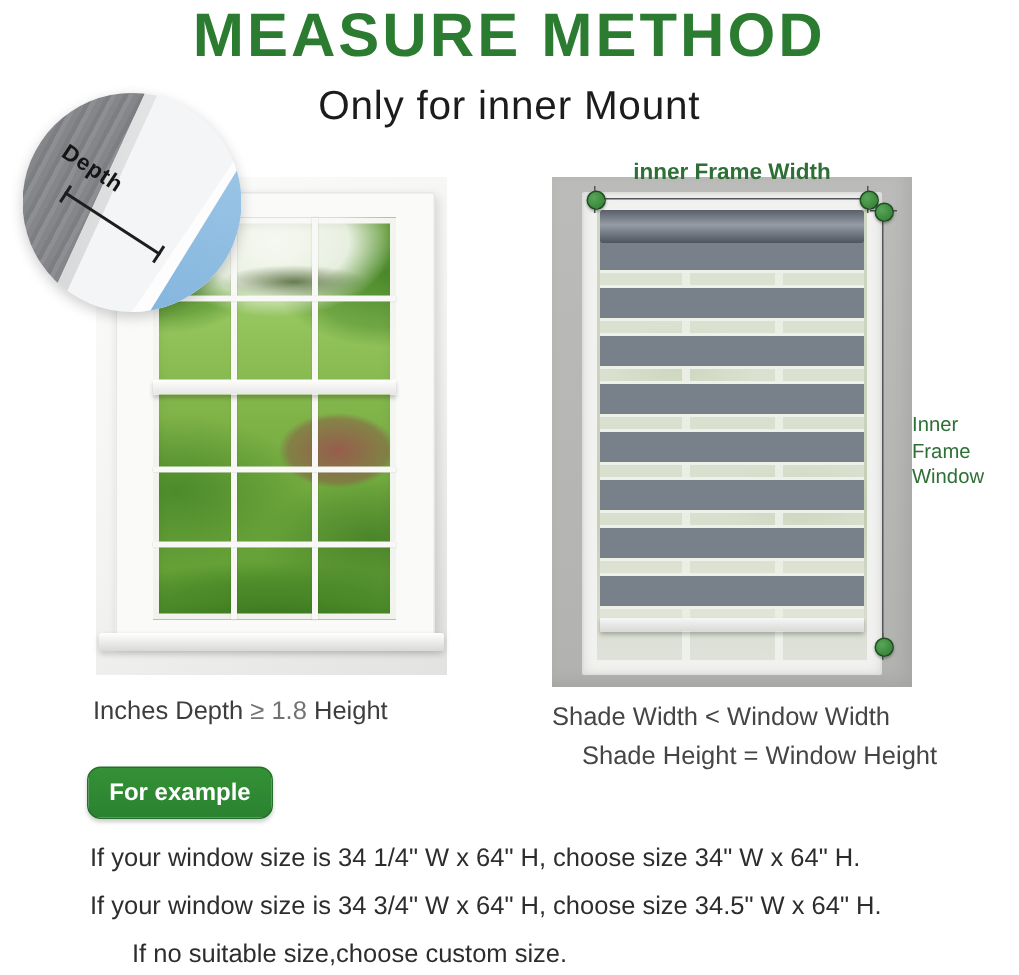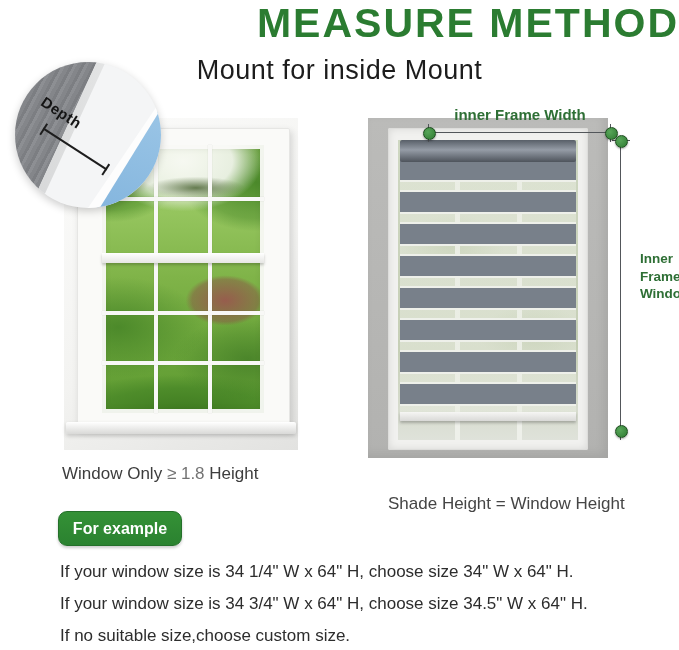--- a/index.html
+++ b/index.html
@@ -2,21 +2,21 @@
 <html><head>
 <meta charset="utf-8">
 <style>
   html,body{margin:0;padding:0;background:#ffffff;}
   #page{
     position:relative;width:679px;height:650px;overflow:hidden;
     background:#ffffff;font-family:"Liberation Sans",sans-serif;
   }
   
   .title{
-    position:absolute;top:0;left:0;width:100%;text-align:right;
+    position:absolute;top:0;left:0;width:100%;text-align:center;
     font-size:41px;font-weight:bold;letter-spacing:2px;color:#2b7c31;
   }
   .subtitle{
     position:absolute;top:55px;left:0;width:100%;text-align:center;
     font-size:27px;font-weight:400;color:#1c1c1c;letter-spacing:0.5px;
   }
   
   .left-photo{position:absolute;left:64px;top:118px;width:234px;height:332px;}
   .lw-wall{position:absolute;inset:0;
     background:linear-gradient(145deg,#fcfcfb 0%,#f3f3f1 55%,#e2e2e0 100%);}
@@ -79,55 +79,55 @@
       linear-gradient(to bottom,#ced7c1 0%,#c6cfb6 70%,#dfe2da 100%);}
   .rw-roller{position:absolute;left:2px;top:0;width:176px;height:22px;border-radius:2px;
     background:linear-gradient(to bottom,#585f68 0%,#959ca6 45%,#4e545c 100%);}
   .rw-shade{position:absolute;left:2px;top:20px;width:176px;height:252px;
     background:repeating-linear-gradient(to bottom,
       #78808a 0 20px, #eef0ea 20px 22px,
       rgba(232,236,224,0.55) 22px 30px, #eef0ea 30px 32px);}
   .rw-bottomrail{position:absolute;left:2px;top:272px;width:176px;height:9px;
     background:linear-gradient(#f6f6f4,#d9d9d7);box-shadow:0 2px 3px rgba(0,0,0,0.25);}
   
-  .measure-overlay{position:absolute;inset:0;z-index:6;margin-left:32px;}
+  .measure-overlay{position:absolute;inset:0;z-index:6;}
   .m-hline{position:absolute;left:397px;top:132px;width:182px;height:0;border-top:1.5px solid #52565a;}
   .m-vline{position:absolute;left:588px;top:141px;width:0;height:290px;border-left:1.5px solid #52565a;}
   .tick-v{position:absolute;width:0;height:18px;border-left:1.5px solid #52565a;}
   .tick-h{position:absolute;width:18px;height:0;border-top:1.5px solid #52565a;}
   .marker{position:absolute;width:11px;height:11px;border-radius:50%;
     background:radial-gradient(circle at 35% 35%, #58a659, #2e7a31);
     border:1px solid #1d4d1f;box-shadow:0 1px 2px rgba(0,0,0,0.35);}
   .label-width{position:absolute;left:388px;top:106px;width:200px;text-align:center;
     font-size:15px;font-weight:bold;color:#2e6f35;}
-  .label-height{position:absolute;left:608px;top:250px;width:60px;
-    font-size:13.5px;font-weight:bold;color:#2e6f35;line-height:1.3;}
+  .label-height{position:absolute;left:608px;top:274px;width:60px;
+    font-size:13.5px;font-weight:normal;color:#2e6f35;line-height:1.3;}
   
   .caption-left{position:absolute;left:62px;top:464px;font-size:17px;color:#3d3d3d;}
   .caption-left .green-val{color:#737373;}
   .caption-right-1{position:absolute;left:368px;top:468px;font-size:17px;color:#454545;}
   .caption-right-2{position:absolute;left:388px;top:494px;font-size:17px;color:#454545;}
   
   .example-button{position:absolute;left:58px;top:511px;width:122px;height:33px;
     background:linear-gradient(#349136,#2b8230);border:1px solid #24702a;border-radius:9px;
     color:#ffffff;font-size:16px;font-weight:bold;font-family:"Liberation Sans",sans-serif;
     display:flex;align-items:center;justify-content:center;
     box-shadow:0 2px 3px rgba(0,0,0,0.2);text-align:right;}
   .example-line{position:absolute;left:60px;font-size:17px;color:#2d2d2d;}
   .line-0{top:562px;}
   .line-1{top:594px;}
-  .line-2{top:626px;}
+  .line-2{top:626px;margin-left:28px;}
 </style>
 </head>
 <body>
 
 <div id="page">
 
   <div class="title">MEASURE METHOD</div>
-  <div class="subtitle">Mount for inside Mount</div>
+  <div class="subtitle">Only for inner Mount</div>
 
   <div class="left-photo">
     <div class="lw-wall"></div>
     <div class="lw-frame">
       <div class="lw-opening">
         <div class="muntin-v" style="left:52px;"></div>
         <div class="muntin-v" style="left:106px;"></div>
         <div class="muntin-h" style="top:52px;"></div>
         <div class="meeting-rail"></div>
         <div class="muntin-h" style="top:166px;"></div>
@@ -169,22 +169,23 @@
     <div class="marker" style="left:583px;top:135px;"></div>
     <div class="marker" style="left:583px;top:425px;"></div>
     <div class="label-width">inner Frame Width</div>
     <div class="label-height">
       <span>Inner Frame</span><br>
       <span>Window</span>
     </div>
   </div>
 
   <div class="caption-left">
-    <span>Window Only </span><span class="green-val">≥ 1.8</span><span> Height</span>
+    <span>Inches Depth </span><span class="green-val">≥ 1.8</span><span> Height</span>
   </div>
+  <div class="caption-right-1">Shade Width &lt; Window Width</div>
   <div class="caption-right-2">Shade Height = Window Height</div>
 
   <div class="example-button">For example</div>
   <div class="example-line line-0">If your window size is 34 1/4" W x 64" H, choose size 34" W x 64" H.</div>
   <div class="example-line line-1">If your window size is 34 3/4" W x 64" H, choose size 34.5" W x 64" H.</div>
   <div class="example-line line-2">If no suitable size,choose custom size.</div>
 
 </div>
 
 </body></html>

